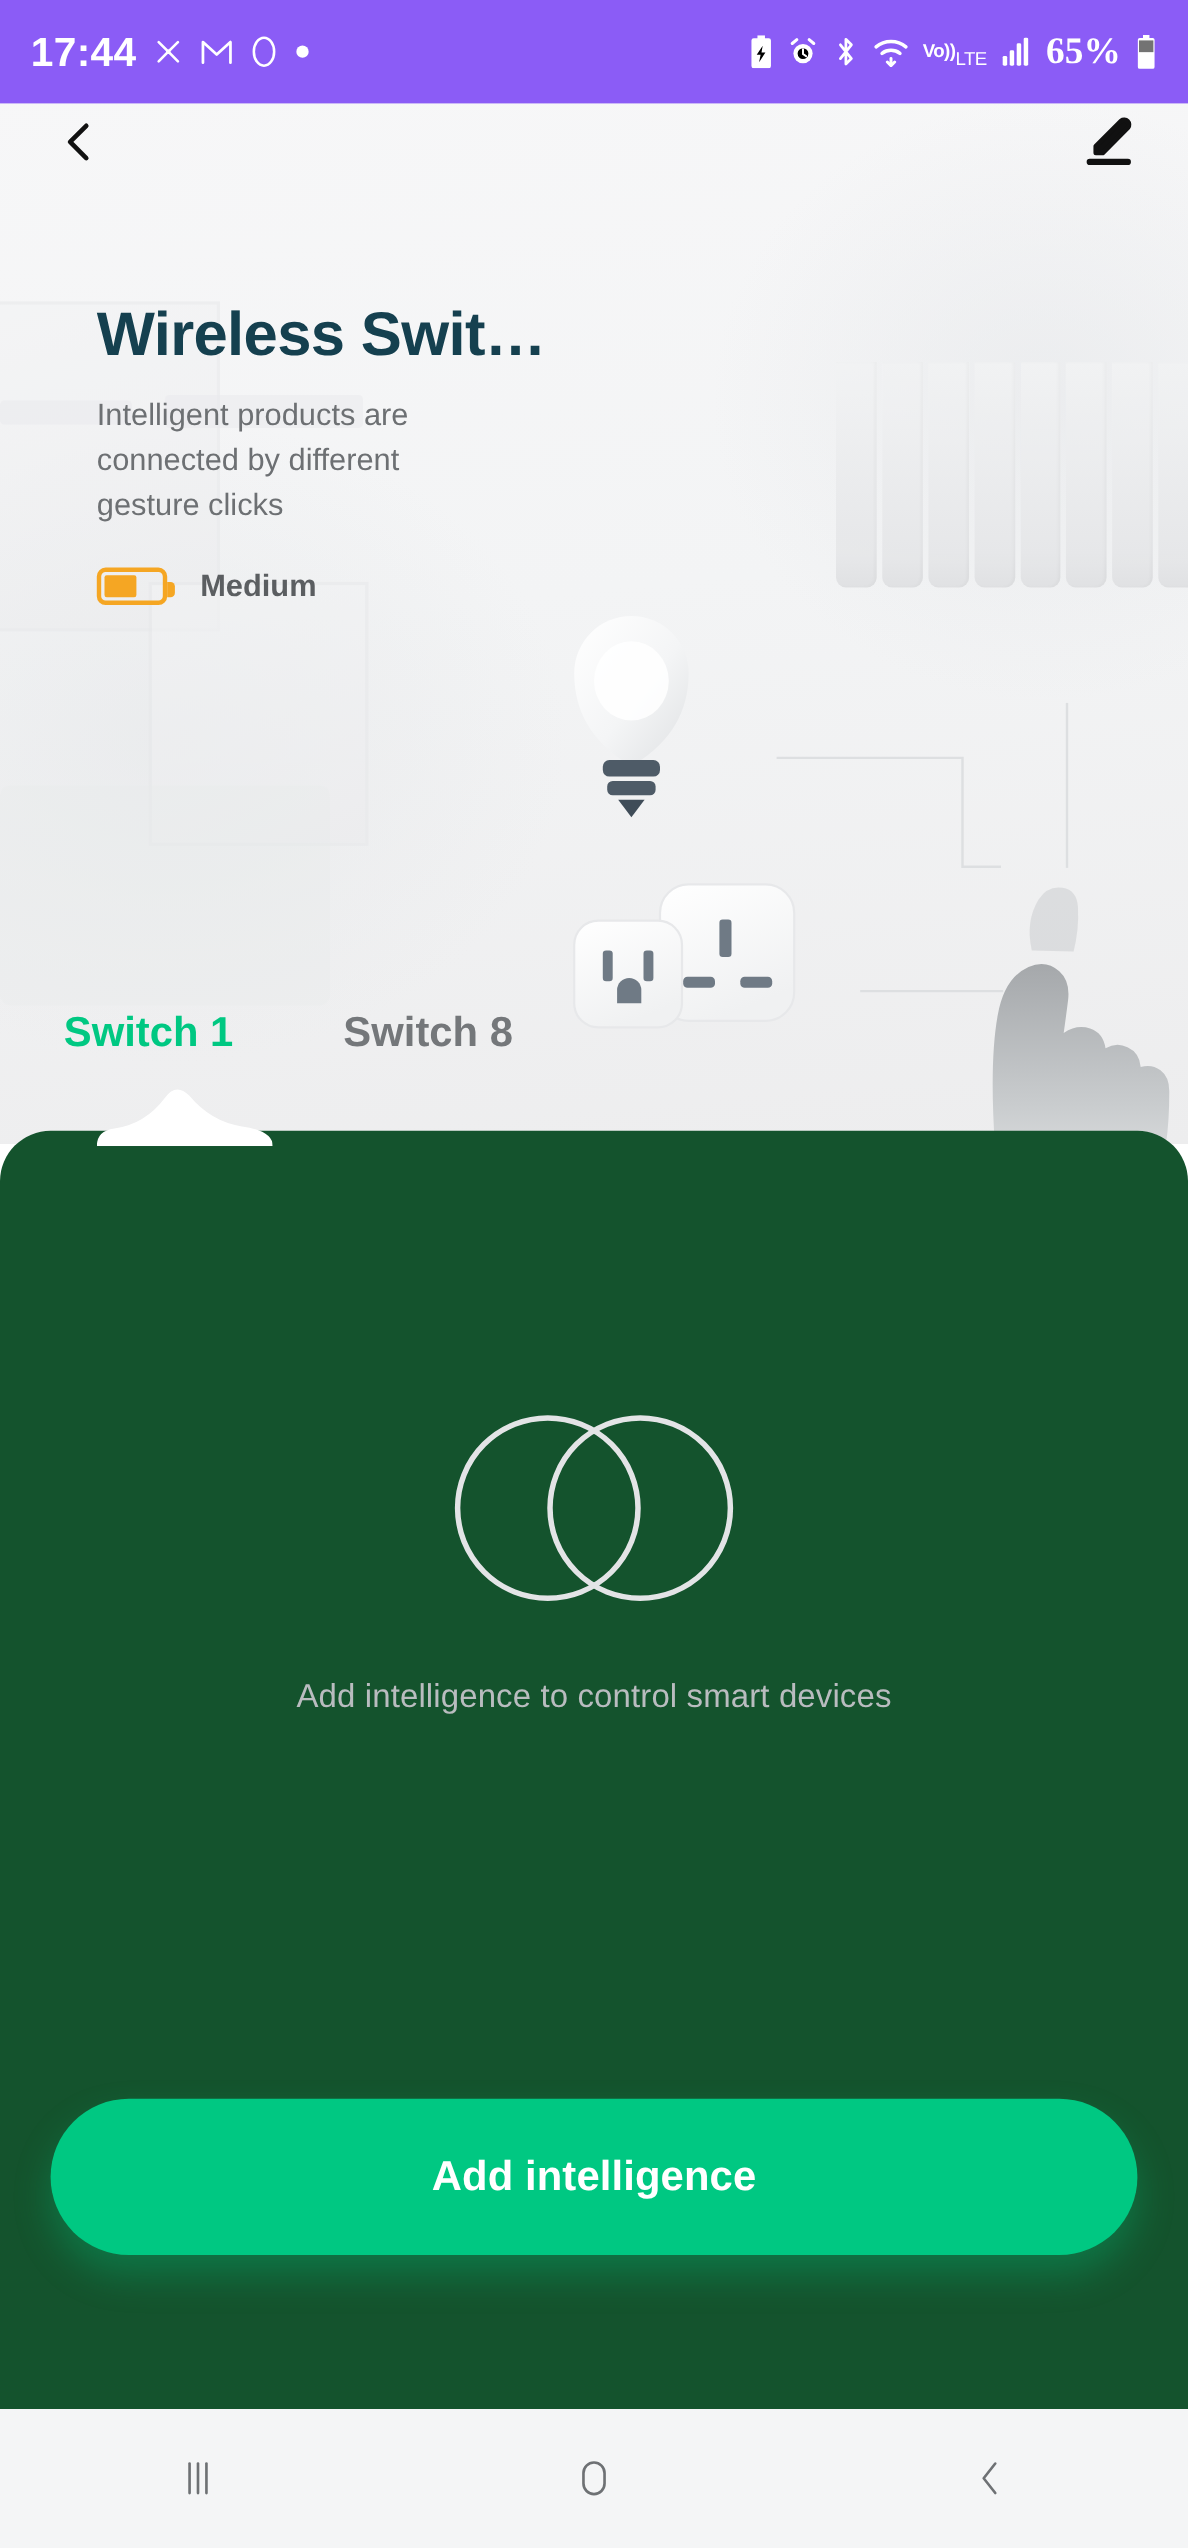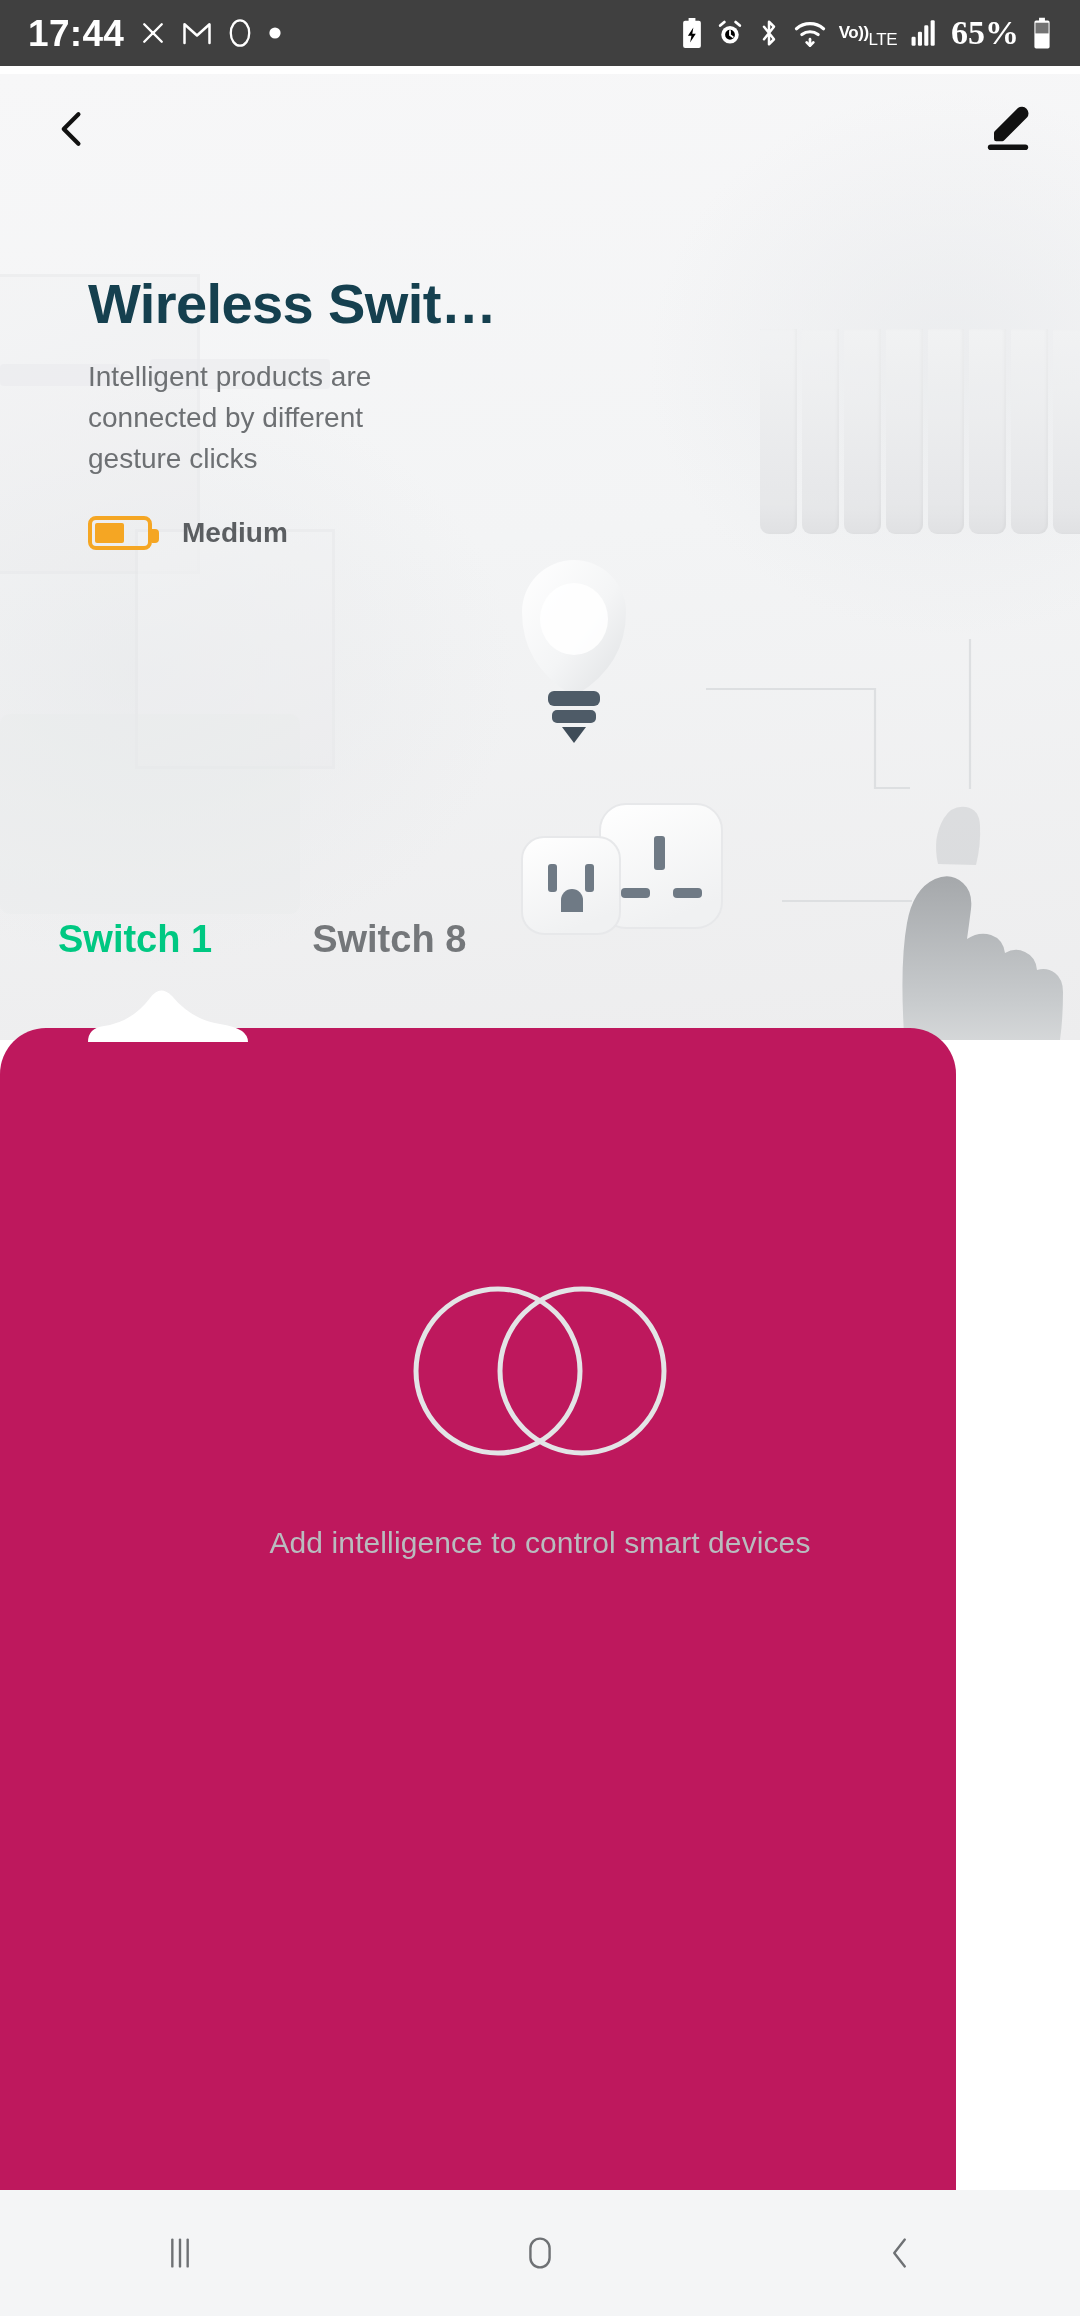--- a/index.html
+++ b/index.html
@@ -7,22 +7,22 @@
   body {
     font-family:"Liberation Sans", sans-serif;
     background:#ffffff;
     overflow:hidden;
     position:relative;
   }
 
   
   #status-bar {
     position:absolute; top:0; left:0;
-    width:1080px; height:66px;
-    background:#404040;
+    width:1080px; height:94px;
+    background:#8b5cf6;
     display:flex; align-items:center;
     padding:0 28px;
     z-index:50;
   }
   .sb-left { display:flex; align-items:center; gap:14px; }
   .sb-time {
     color:#ffffff; font-size:37px; font-weight:700;
     letter-spacing:0.3px; line-height:1;
   }
   .sb-icon { color:#ffffff; display:flex; align-items:center; }
@@ -120,22 +120,22 @@
     display:flex; align-items:flex-start; z-index:12;
     padding-left:58px; gap:100px;
   }
   .tab { font-size:38px; font-weight:700; cursor:pointer; line-height:1; }
   .tab.active { color:#00c882; }
   .tab.inactive { color:#74777a; }
 
   
   #content-card {
     position:absolute; top:1028px; left:0;
-    width:956px; height:1162px;
-    background:#be185d;
+    width:1080px; height:1162px;
+    background:#14532d;
     border-radius:46px 46px 0 0;
     z-index:8;
   }
   
   #card-notch {
     position:absolute; top:-46px; left:88px;
     width:160px; height:60px; z-index:9;
     overflow:hidden;
   }
   #card-notch svg { display:block; }
@@ -389,20 +389,23 @@
   </div>
 
   <div id="empty-state">
     <svg id="empty-icon" viewBox="0 0 330 190" fill="none">
       <circle cx="123" cy="95" r="82" stroke="#e3e4e6" stroke-width="5"></circle>
       <circle cx="207" cy="95" r="82" stroke="#e3e4e6" stroke-width="5"></circle>
     </svg>
     <div id="empty-msg">Add intelligence to control smart devices</div>
   </div>
 
+  <div id="cta-wrap">
+    <button id="cta-btn">Add intelligence</button>
+  </div>
 </div>
 
 <div id="sys-nav">
   <div class="sys-btn">
     <svg width="46" height="46" viewBox="0 0 24 24" stroke="#6e7174" stroke-width="1.25" stroke-linecap="round">
       <path d="M8 5 V19"></path>
         <path d="M12 5 V19"></path>
         <path d="M16 5 V19"></path>
     </svg>
   </div>

